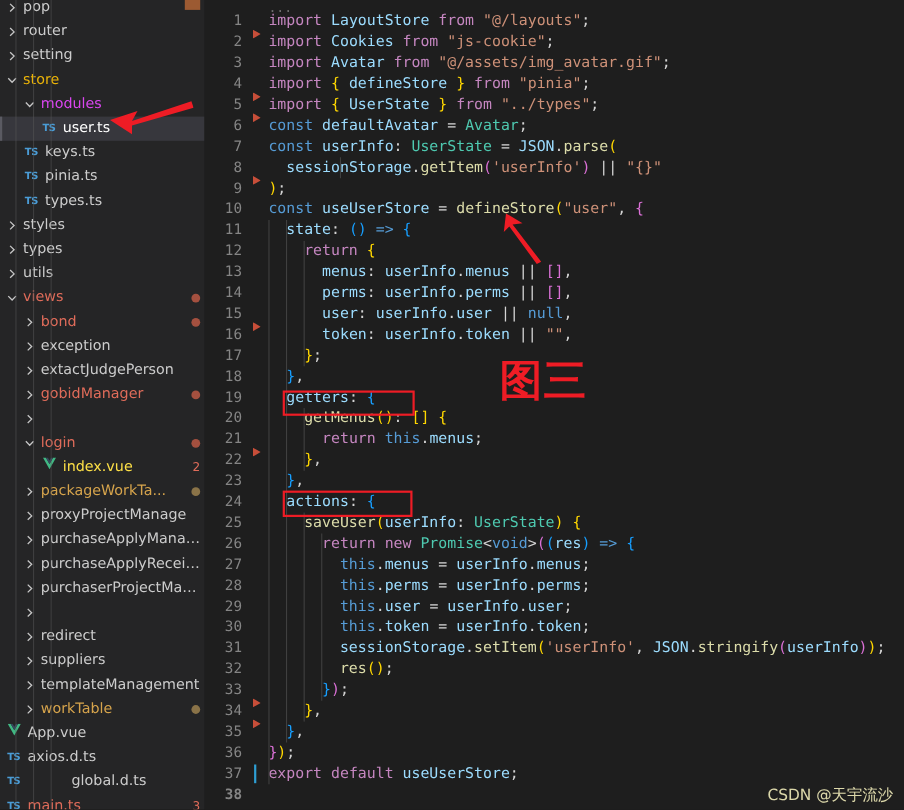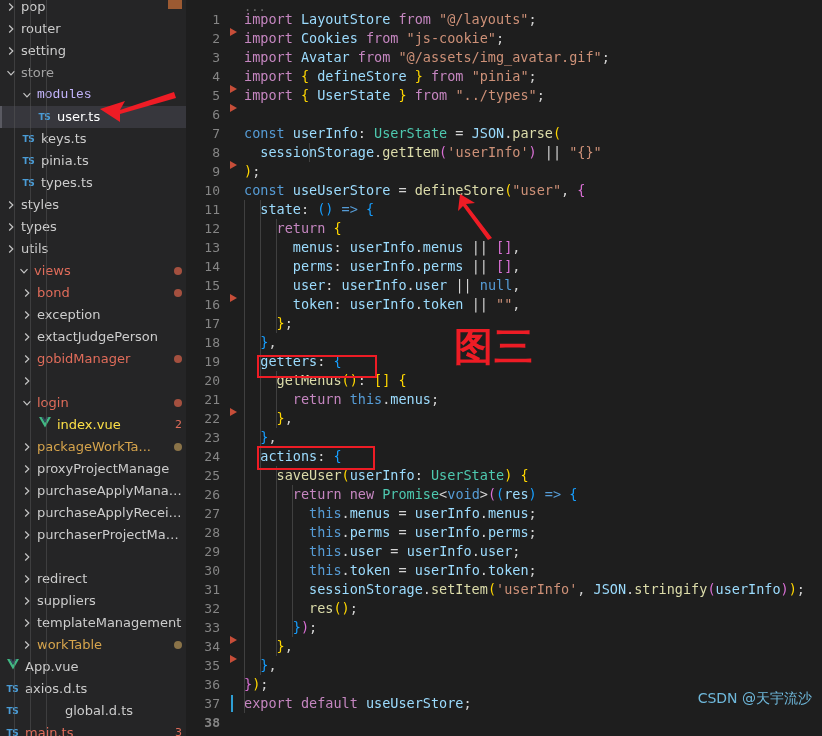--- a/index.html
+++ b/index.html
@@ -88,21 +88,21 @@
   .anno-box {
     position:absolute; border:2px solid #ee1c25; pointer-events:none;
   }
   .anno-cjk {
     position:absolute; color:#ee1c25; font-weight:bold;
     font-family:"DejaVu Sans","Liberation Sans",sans-serif;
     letter-spacing:1px; line-height:1;
   }
   .arrow-svg { position:absolute; pointer-events:none; }
   .watermark {
-    position:absolute; right:10px; bottom:28px; color:#7dd3fc;
+    position:absolute; right:10px; bottom:4px; color:#fef9c3;
     font-family:"DejaVu Sans","Liberation Sans",sans-serif; font-size:14px;
     opacity:.85;
   }
   .top-fragment {
     position:absolute; left:58px; top:0px; color:#6e6e6e; font-size:12px;
     font-family:"DejaVu Sans Mono","Liberation Mono",monospace;
   }
   .sidebar-top-chip {
     position:absolute; left:168px; top:0px; width:14px; height:9px;
     background:#9c5a32;
@@ -143,30 +143,30 @@
           <span style="width: 4px; flex: 0 0 4px;"></span>
           <span class="label" style="color: rgb(204, 204, 204);">setting</span>
         </div>
         <div class="tree-row" style="position: absolute; left: 0px; right: 0px; top: 62px; padding-left: 4px;">
           <span class="twisty">
             <svg width="10" height="10" viewBox="0 0 10 10">
               <path d="M1.5 3.2 L5 6.8 L8.5 3.2" stroke="#c5c5c5" stroke-width="1.2" fill="none"></path>
             </svg>
           </span>
           <span style="width: 4px; flex: 0 0 4px;"></span>
-          <span class="label" style="color: #a3a3a3;">store</span>
+          <span class="label" style="color: #eab308;">store</span>
         </div>
         <div class="tree-row" style="position: absolute; left: 0px; right: 0px; top: 84px; padding-left: 20px;">
           <span class="twisty">
             <svg width="10" height="10" viewBox="0 0 10 10">
               <path d="M1.5 3.2 L5 6.8 L8.5 3.2" stroke="#c5c5c5" stroke-width="1.2" fill="none"></path>
             </svg>
           </span>
           <span style="width: 4px; flex: 0 0 4px;"></span>
-          <span class="label" style="color: #c4b5fd; font-family: Liberation Mono, monospace;">modules</span>
+          <span class="label" style="color: #d946ef;">modules</span>
         </div>
         <div class="tree-row selected" style="position: absolute; left: 0px; right: 0px; top: 106px; padding-left: 36px;">
           <span class="ficon ts">TS</span>
           <span style="width: 4px; flex: 0 0 4px;"></span>
           <span class="label" style="color: rgb(255, 255, 255);">user.ts</span>
           <span class="active-bar"></span>
         </div>
         <div class="tree-row" style="position: absolute; left: 0px; right: 0px; top: 128px; padding-left: 20px;">
           <span class="ficon ts">TS</span>
           <span style="width: 4px; flex: 0 0 4px;"></span>
@@ -202,21 +202,21 @@
         </div>
         <div class="tree-row" style="position: absolute; left: 0px; right: 0px; top: 238px; padding-left: 4px;">
           <span class="twisty">
             <svg width="10" height="10" viewBox="0 0 10 10">
               <path d="M3.2 1.5 L6.8 5 L3.2 8.5" stroke="#c5c5c5" stroke-width="1.2" fill="none"></path>
             </svg>
           </span>
           <span style="width: 4px; flex: 0 0 4px;"></span>
           <span class="label" style="color: rgb(204, 204, 204);">utils</span>
         </div>
-        <div class="tree-row" style="position: absolute; left: 0px; right: 0px; top: 260px; padding-left: 17px;">
+        <div class="tree-row" style="position: absolute; left: 0px; right: 0px; top: 260px; padding-left: 4px;">
           <span class="twisty">
             <svg width="10" height="10" viewBox="0 0 10 10">
               <path d="M1.5 3.2 L5 6.8 L8.5 3.2" stroke="#c5c5c5" stroke-width="1.2" fill="none"></path>
             </svg>
           </span>
           <span style="width: 4px; flex: 0 0 4px;"></span>
           <span class="label" style="color: rgb(224, 108, 90);">views</span>
           <span class="badge-dot" style="background: rgb(164, 80, 63);"></span>
         </div>
         <div class="tree-row" style="position: absolute; left: 0px; right: 0px; top: 282px; padding-left: 20px;">
@@ -412,21 +412,21 @@
         <div class="code-line" style="position: absolute; left: 0px; right: 0px; top: 29px;"><span class="ln">2</span><span class="fold"><svg width="7" height="8" viewBox="0 0 7 8">
               <path d="M0 0 L7 4 L0 8 Z" fill="#c74e39"></path>
             </svg></span><span class="codetext"><span class="kw">import </span><span class="id">Cookies </span><span class="kw">from </span><span class="str">"js-cookie"</span><span class="punc">;</span></span></div>
         <div class="code-line" style="position: absolute; left: 0px; right: 0px; top: 48px;"><span class="ln">3</span><span class="codetext"><span class="kw">import </span><span class="id">Avatar </span><span class="kw">from </span><span class="str">"@/assets/img_avatar.gif"</span><span class="punc">;</span></span></div>
         <div class="code-line" style="position: absolute; left: 0px; right: 0px; top: 67px;"><span class="ln">4</span><span class="codetext"><span class="kw">import </span><span class="brace1">{ </span><span class="id">defineStore</span><span class="brace1"> }</span><span class="punc"> </span><span class="kw">from </span><span class="str">"pinia"</span><span class="punc">;</span></span></div>
         <div class="code-line" style="position: absolute; left: 0px; right: 0px; top: 86px;"><span class="ln">5</span><span class="fold"><svg width="7" height="8" viewBox="0 0 7 8">
               <path d="M0 0 L7 4 L0 8 Z" fill="#c74e39"></path>
             </svg></span><span class="codetext"><span class="kw">import </span><span class="brace1">{ </span><span class="id">UserState</span><span class="brace1"> }</span><span class="punc"> </span><span class="kw">from </span><span class="str">"../types"</span><span class="punc">;</span></span></div>
         <div class="code-line" style="position: absolute; left: 0px; right: 0px; top: 105px;"><span class="ln">6</span><span class="fold"><svg width="7" height="8" viewBox="0 0 7 8">
               <path d="M0 0 L7 4 L0 8 Z" fill="#c74e39"></path>
-            </svg></span></div>
+            </svg></span><span class="codetext"><span class="kw2">const </span><span class="id">defaultAvatar </span><span class="op">= </span><span class="type">Avatar</span><span class="punc">;</span></span></div>
         <div class="code-line" style="position: absolute; left: 0px; right: 0px; top: 124px;"><span class="ln">7</span><span class="codetext"><span class="kw2">const </span><span class="id">userInfo</span><span class="punc">: </span><span class="type">UserState </span><span class="op">= </span><span class="id">JSON</span><span class="punc">.</span><span class="fn">parse</span><span class="brace1">(</span></span></div>
         <div class="code-line" style="position: absolute; left: 0px; right: 0px; top: 143px;"><span class="ln">8</span><span class="codetext"><span class="punc">  </span><span class="id">sessionStorage</span><span class="punc">.</span><span class="fn">getItem</span><span class="brace2">(</span><span class="str">'userInfo'</span><span class="brace2">)</span><span class="punc"> </span><span class="op">||</span><span class="punc"> </span><span class="str">"{}"</span></span></div>
         <div class="code-line" style="position: absolute; left: 0px; right: 0px; top: 162px;"><span class="ln">9</span><span class="fold"><svg width="7" height="8" viewBox="0 0 7 8">
               <path d="M0 0 L7 4 L0 8 Z" fill="#c74e39"></path>
             </svg></span><span class="codetext"><span class="brace1">)</span><span class="punc">;</span></span></div>
         <div class="code-line" style="position: absolute; left: 0px; right: 0px; top: 181px;"><span class="ln">10</span><span class="codetext"><span class="kw2">const </span><span class="id">useUserStore </span><span class="op">= </span><span class="fn">defineStore</span><span class="brace1">(</span><span class="str">"user"</span><span class="punc">, </span><span class="brace2">{</span></span></div>
         <div class="code-line" style="position: absolute; left: 0px; right: 0px; top: 200px;"><span class="ln">11</span><span class="codetext"><span class="punc">  </span><span class="id">state</span><span class="punc">: </span><span class="brace3">(</span><span class="brace3">)</span><span class="punc"> </span><span class="kw2">=&gt;</span><span class="punc"> </span><span class="brace3">{</span></span></div>
         <div class="code-line" style="position: absolute; left: 0px; right: 0px; top: 219px;"><span class="ln">12</span><span class="codetext"><span class="punc">    </span><span class="kw">return </span><span class="brace1">{</span></span></div>
         <div class="code-line" style="position: absolute; left: 0px; right: 0px; top: 238px;"><span class="ln">13</span><span class="codetext"><span class="punc">      </span><span class="id">menus</span><span class="punc">: </span><span class="id">userInfo</span><span class="punc">.</span><span class="id">menus</span><span class="punc"> </span><span class="op">||</span><span class="punc"> </span><span class="brace2">[]</span><span class="punc">,</span></span></div>
         <div class="code-line" style="position: absolute; left: 0px; right: 0px; top: 257px;"><span class="ln">14</span><span class="codetext"><span class="punc">      </span><span class="id">perms</span><span class="punc">: </span><span class="id">userInfo</span><span class="punc">.</span><span class="id">perms</span><span class="punc"> </span><span class="op">||</span><span class="punc"> </span><span class="brace2">[]</span><span class="punc">,</span></span></div>

